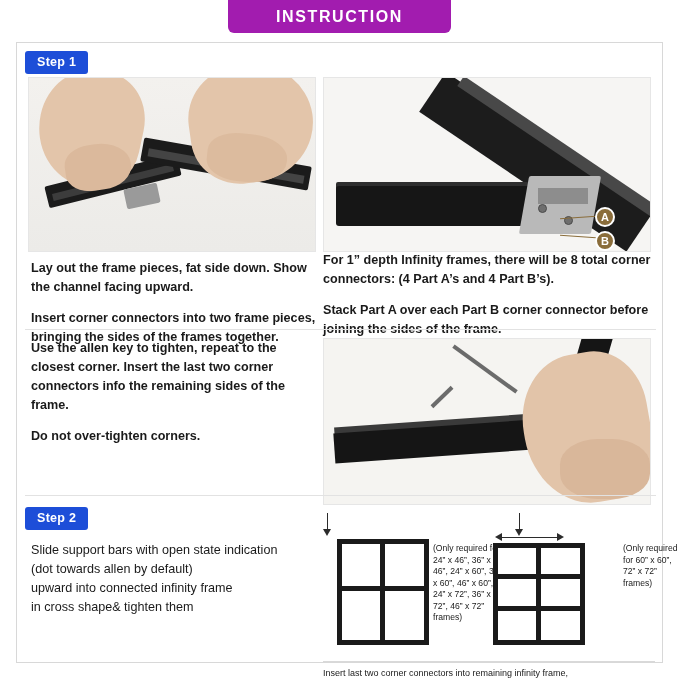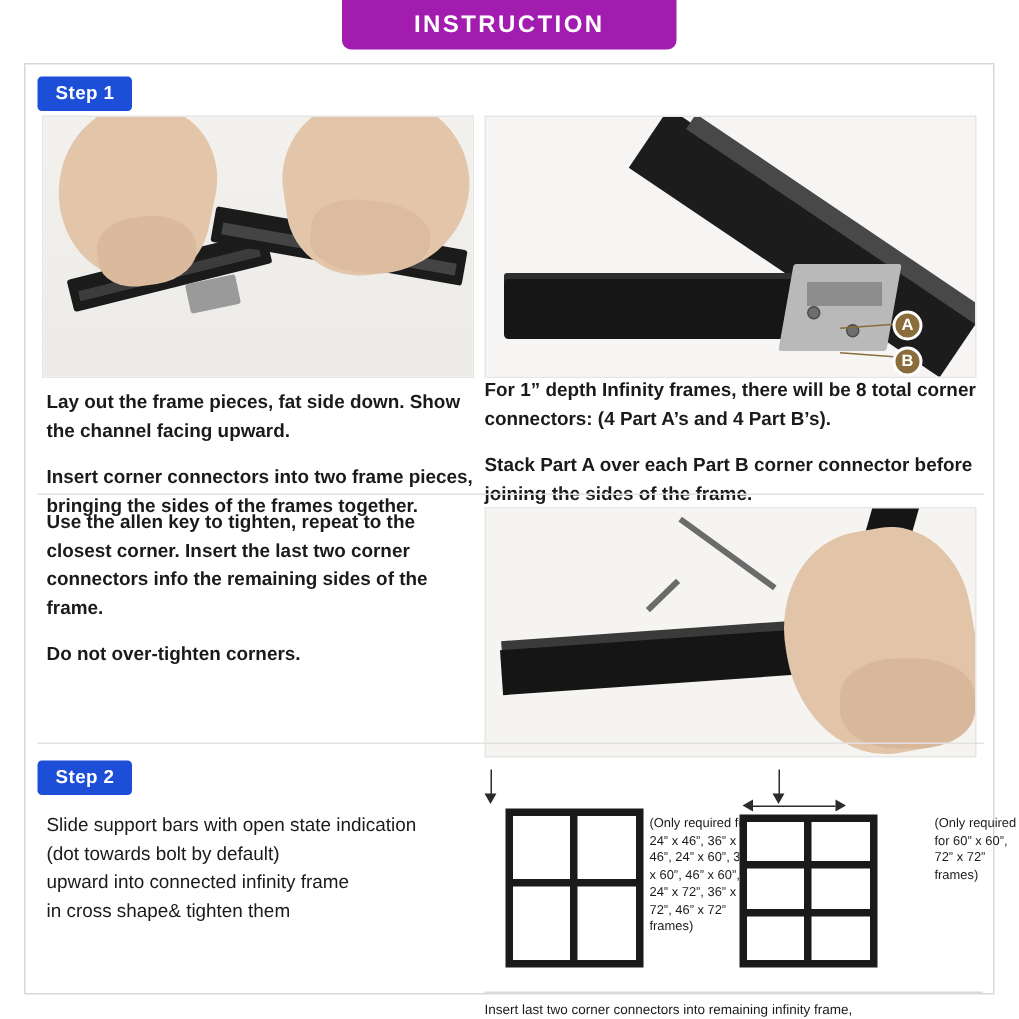--- a/index.html
+++ b/index.html
@@ -338,21 +338,21 @@
       <div class="p3-hand"></div>
       <div class="p3-hand2"></div>
     </div>
 
     <div class="divider2"></div>
 
     <div class="step-tag" id="step2-tag">Step 2</div>
 
     <div class="txt" id="text4">
       <div>Slide support bars with open state indication</div>
-      <div>(dot towards bolt by default)</div>
+      <div>(dot towards allen by default)</div>
       <div>upward into connected infinity frame</div>
       <div>in cross shape&amp; tighten them</div>
     </div>
 
     <div id="diagram">
 
       <div class="arrow-stem" style="left:4px; top:0px; height:18px;"></div>
       <div class="arrow-down" style="left:0px; top:16px;"></div>
 
       <div class="frame-box" style="left:14px; top:26px; width:92px; height:106px;">

